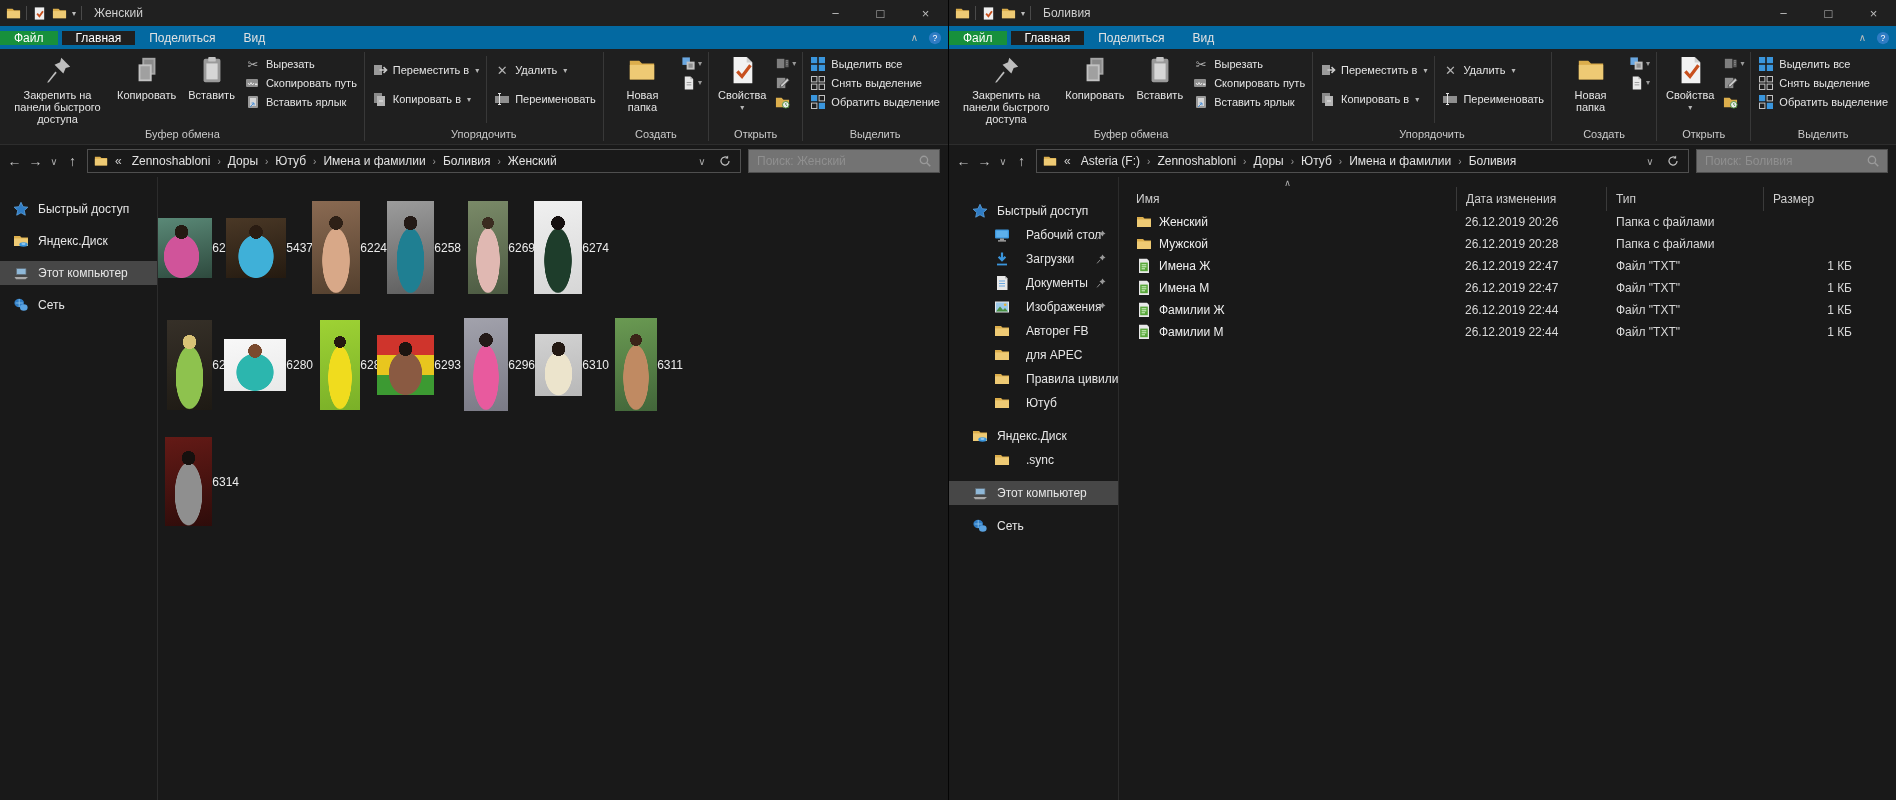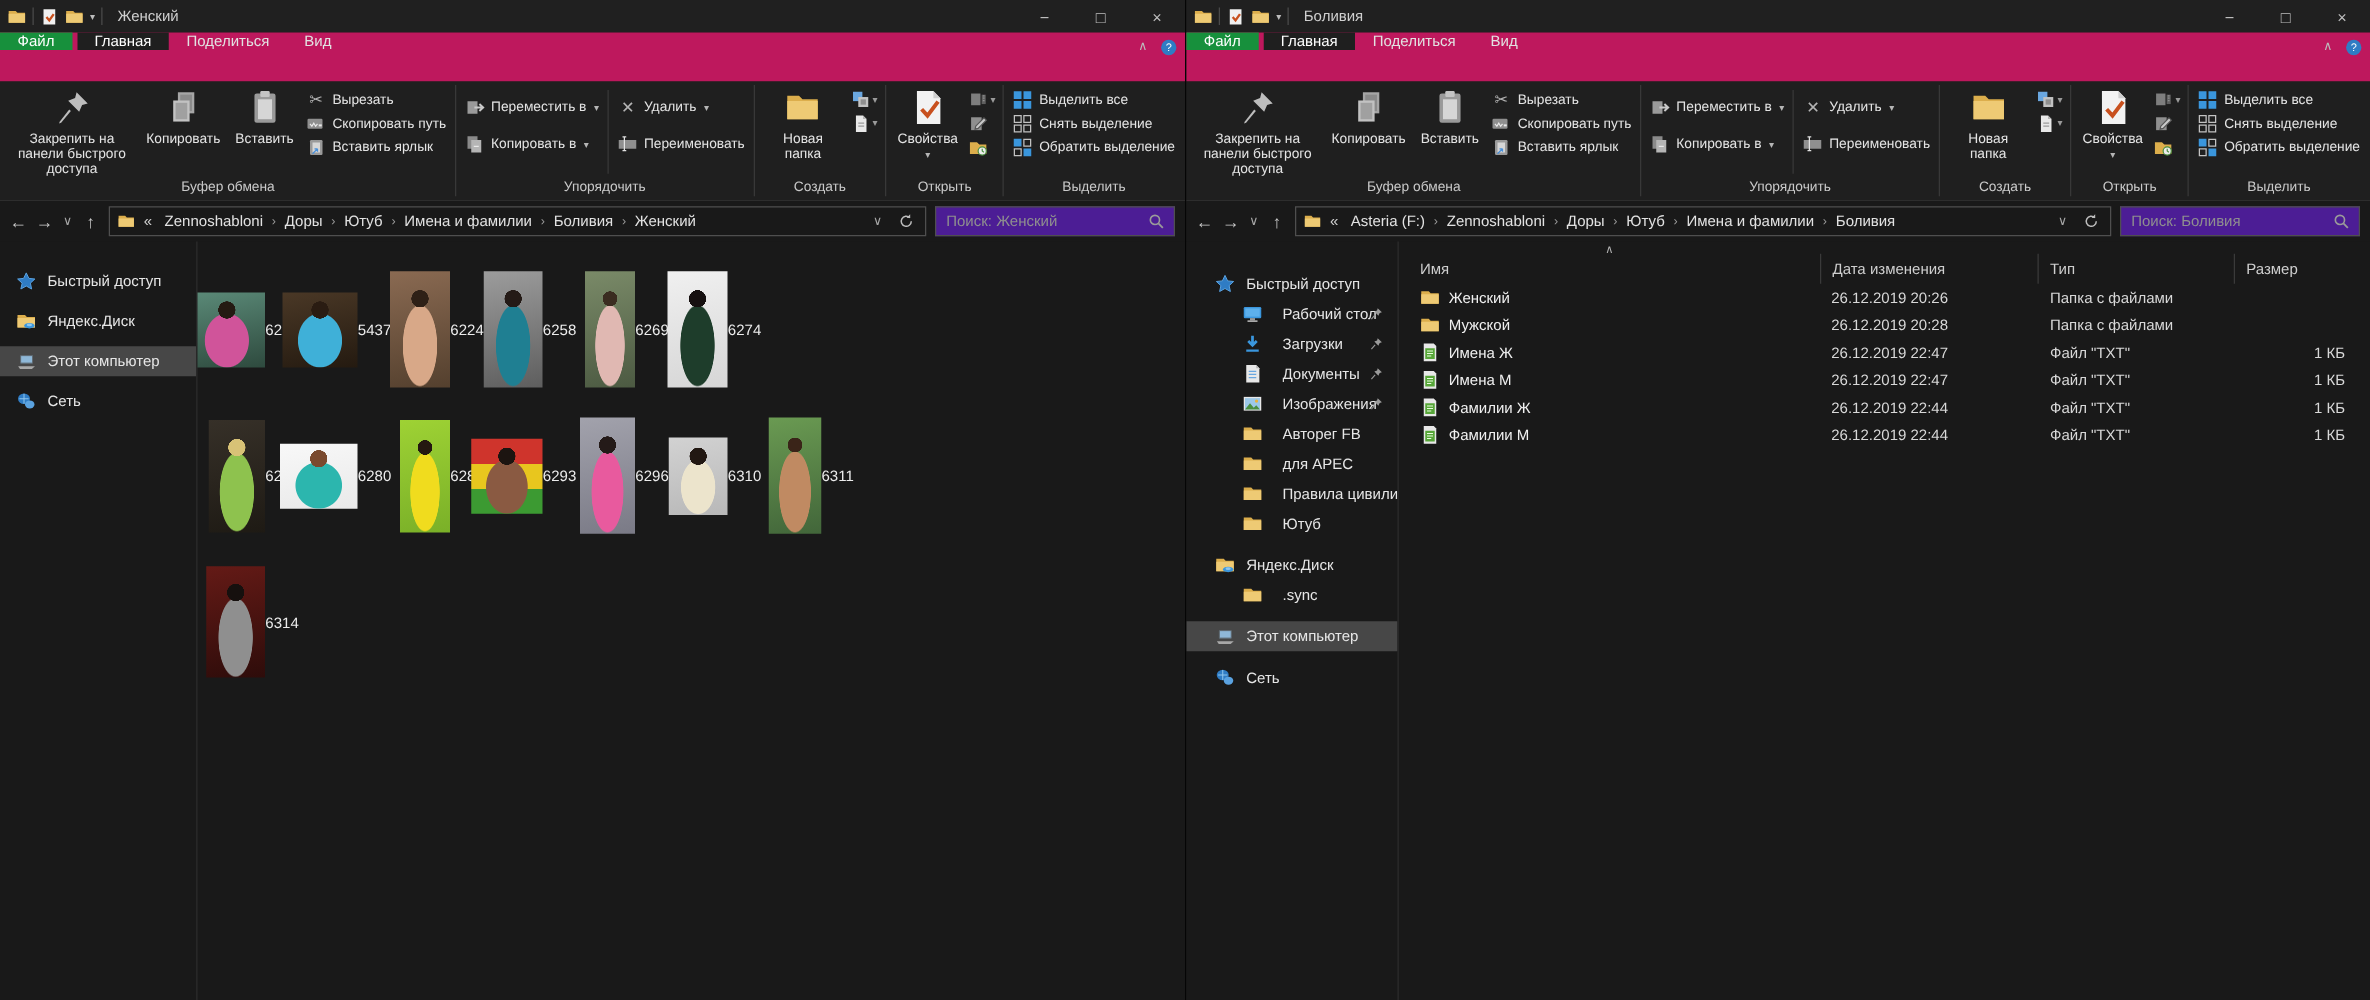--- a/index.html
+++ b/index.html
@@ -14,21 +14,21 @@
   .titlebar{height:26px;background:#202020;display:flex;align-items:center;font-size:12px;color:#cfcfcf;flex:none;}
   .qat{display:flex;align-items:center;gap:5px;padding:0 6px;}
   .qat .sep{width:1px;height:14px;background:#4a4a4a;}
   .qat .ic16{width:15px;height:15px;}
   .qat .caret{font-size:8px;color:#bdbdbd;}
   .title-text{margin-left:6px;white-space:nowrap;}
   .win-controls{margin-left:auto;display:flex;height:26px;}
   .win-btn{width:45px;display:flex;align-items:center;justify-content:center;color:#bdbdbd;font-size:13px;}
 
   
-  .tabrow{height:39px;background:#be185d;display:flex;align-items:flex-start;font-size:12px;position:relative;flex:none;}
+  .tabrow{height:23px;background:#0369a1;display:flex;align-items:center;font-size:12px;position:relative;flex:none;}
   .tab{display:flex;align-items:center;padding:0 14px;color:#e2e2e2;}
   .tab.file{background:#17903c;color:#fff;margin-right:4px;}
   .tab.active{background:#1f1f1f;color:#fff;}
   .tabrow-right{position:absolute;right:6px;top:0;height:23px;display:flex;align-items:center;gap:10px;}
   .chev-up{color:#bdbdbd;font-size:10px;}
   .ic14{width:14px;height:14px;display:inline-block;}
 
   
   .ribbon{height:96px;background:#1f1f1f;border-bottom:1px solid #2d2d2d;display:flex;align-items:stretch;padding:0 2px;flex:none;overflow:hidden;}
   .rgroup{display:flex;flex-direction:column;}
@@ -55,21 +55,21 @@
   .addressrow{height:32px;background:#191919;display:flex;align-items:center;padding:0 8px 0 4px;flex:none;}
   .navbtn{width:21px;text-align:center;font-size:14px;color:#c8c8c8;flex:none;}
   .navbtn.small{font-size:10px;width:16px;color:#a8a8a8;}
   .addressbox{flex:1;height:24px;border:1px solid #4f4f4f;background:#191919;display:flex;align-items:center;font-size:12px;color:#e2e2e2;padding:0 4px;margin-left:4px;overflow:hidden;}
   .addressbox .ic16{width:14px;height:14px;margin:0 4px 0 2px;flex:none;}
   .crumbs{display:flex;align-items:center;white-space:nowrap;overflow:hidden;}
   .crumb{padding:0 7px;}
   .crumb-sep{color:#9a9a9a;font-size:10px;}
   .crumb-prefix{color:#cfcfcf;padding:0 3px;}
   .addr-tail{margin-left:auto;display:flex;align-items:center;gap:8px;padding-right:4px;}
-  .searchbox{width:192px;height:24px;border:1px solid #4f4f4f;background:#4c1d95;margin-left:7px;display:flex;align-items:center;flex:none;}
+  .searchbox{width:192px;height:24px;border:1px solid #4f4f4f;background:#737373;margin-left:7px;display:flex;align-items:center;flex:none;}
   .searchbox input{flex:1;min-width:0;background:transparent;border:none;outline:none;color:#e0e0e0;font-size:12px;padding:0 4px 0 8px;font-family:inherit;}
   .searchbox input::placeholder{color:#8f8f8f;opacity:1;}
   .searchbox .ic16{width:14px;height:14px;margin-right:7px;flex:none;}
 
   
   .body{flex:1;display:flex;overflow:hidden;background:#191919;}
   .sidebar{flex:none;border-right:1px solid #2c2c2c;padding-top:20px;font-size:12px;color:#e6e6e6;overflow:hidden;}
   #win-0 .sidebar{width:158px;}
   #win-1 .sidebar{width:170px;padding-top:22px;}
   .side-item{height:24px;display:flex;align-items:center;gap:9px;padding-left:13px;position:relative;white-space:nowrap;}
@@ -91,21 +91,21 @@
   .thumb-caption{height:20px;line-height:20px;font-size:12px;color:#ececec;text-align:center;}
 
   
   .list{padding-top:10px;font-size:12px;}
   .list-header{display:flex;height:24px;align-items:center;color:#cfcfcf;}
   .hcell{position:relative;height:24px;display:flex;align-items:center;padding-left:9px;border-right:1px solid #3a3a3a;}
   .hcell.col-name{padding-left:17px;border-right:none;}
   .hcell.col-name + .hcell{border-left:1px solid #3a3a3a;}
   .sort-caret{position:absolute;top:-9px;left:50%;transform:translateX(-50%);font-size:9px;color:#b5b5b5;}
   .col-name{width:337px;}
-  .col-date{width:175px;}
+  .col-date{width:151px;}
   .col-type{width:157px;}
   .col-size{width:100px;}
   .hcell.col-size{border-right:none;}
   .list-row{display:flex;height:22px;align-items:center;color:#f0f0f0;}
   .list-row .cell{padding-left:9px;white-space:nowrap;overflow:hidden;}
   .list-row .cell.col-name{padding-left:17px;display:flex;align-items:center;gap:7px;}
   .list-row .cell.col-date,.list-row .cell.col-type{color:#d8d8d8;}
   .list-row .cell.col-size{text-align:right;padding-right:12px;color:#d8d8d8;}
   .list-row .ic16{width:16px;height:16px;flex:none;}
 </style>

